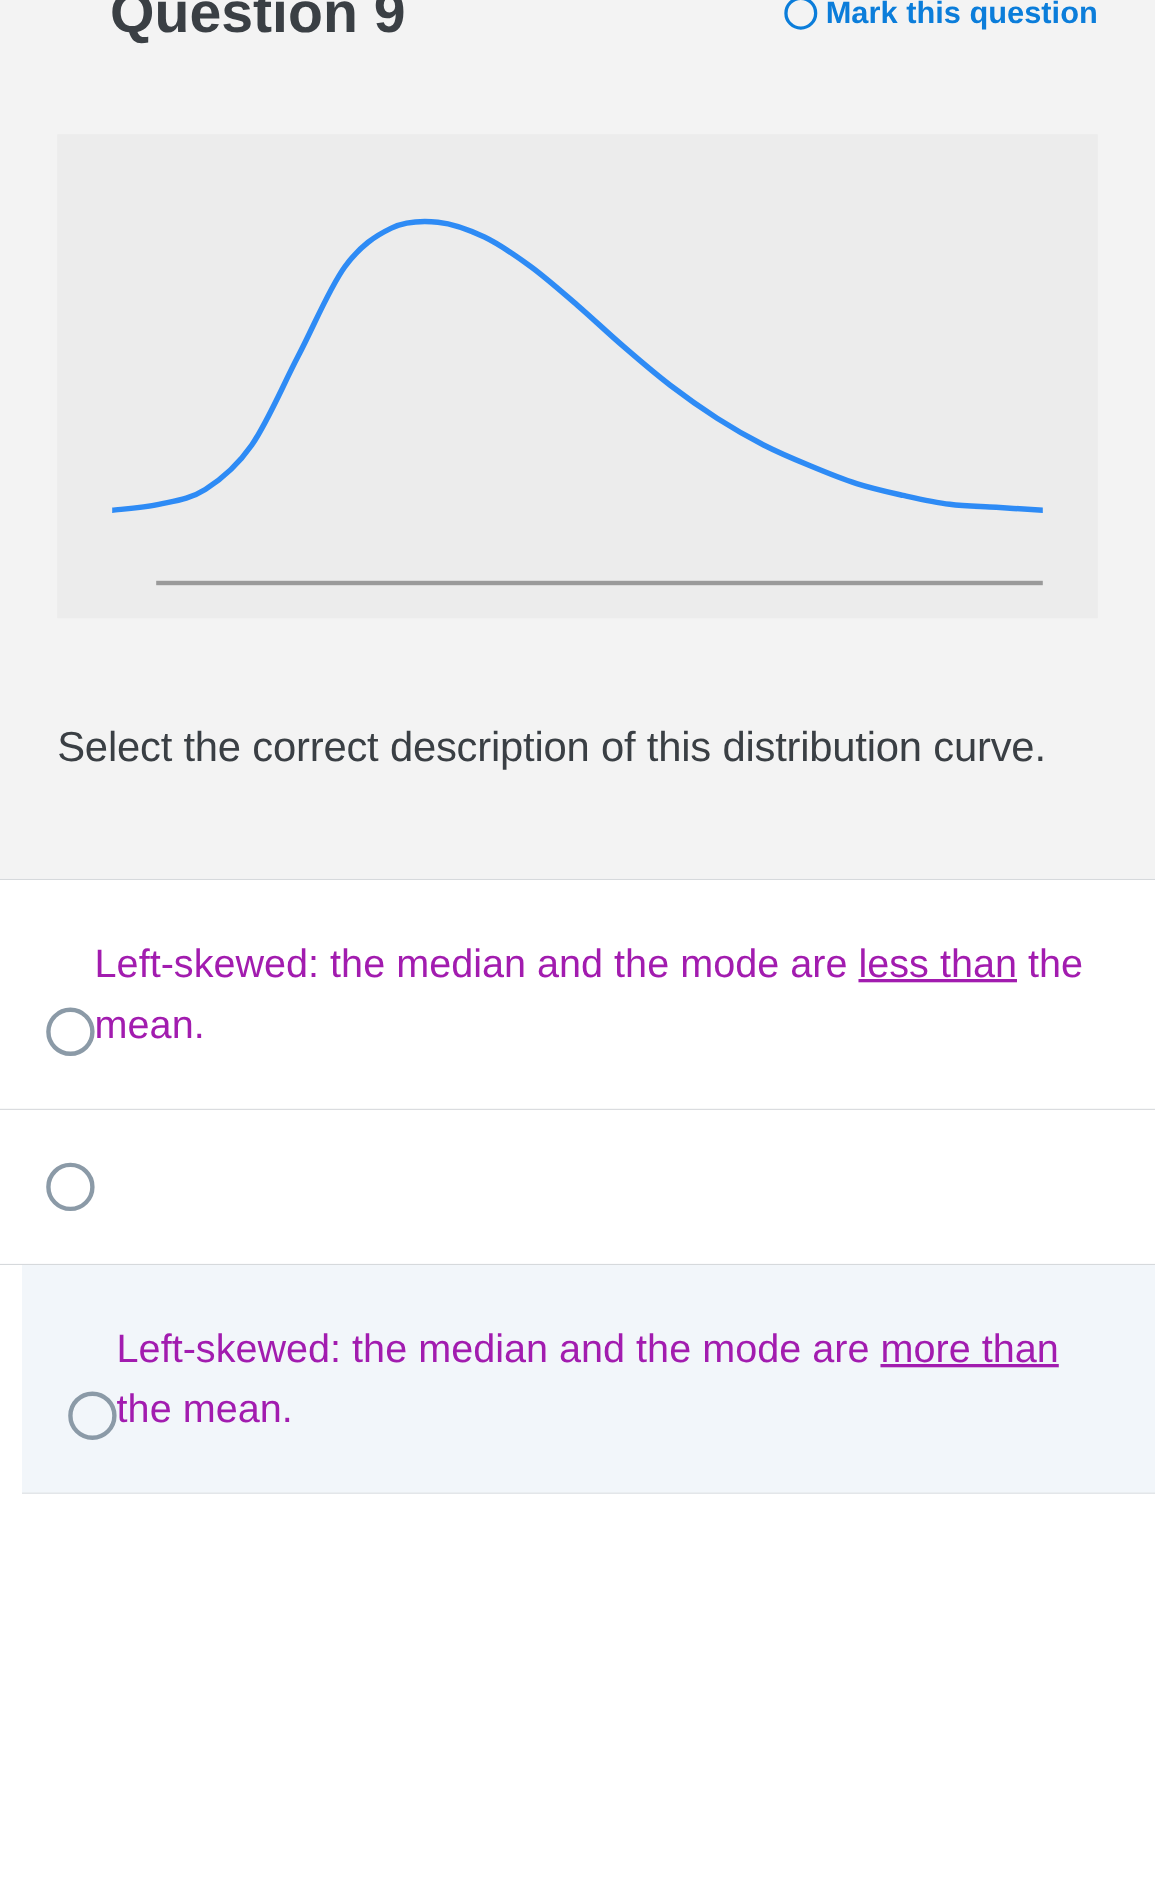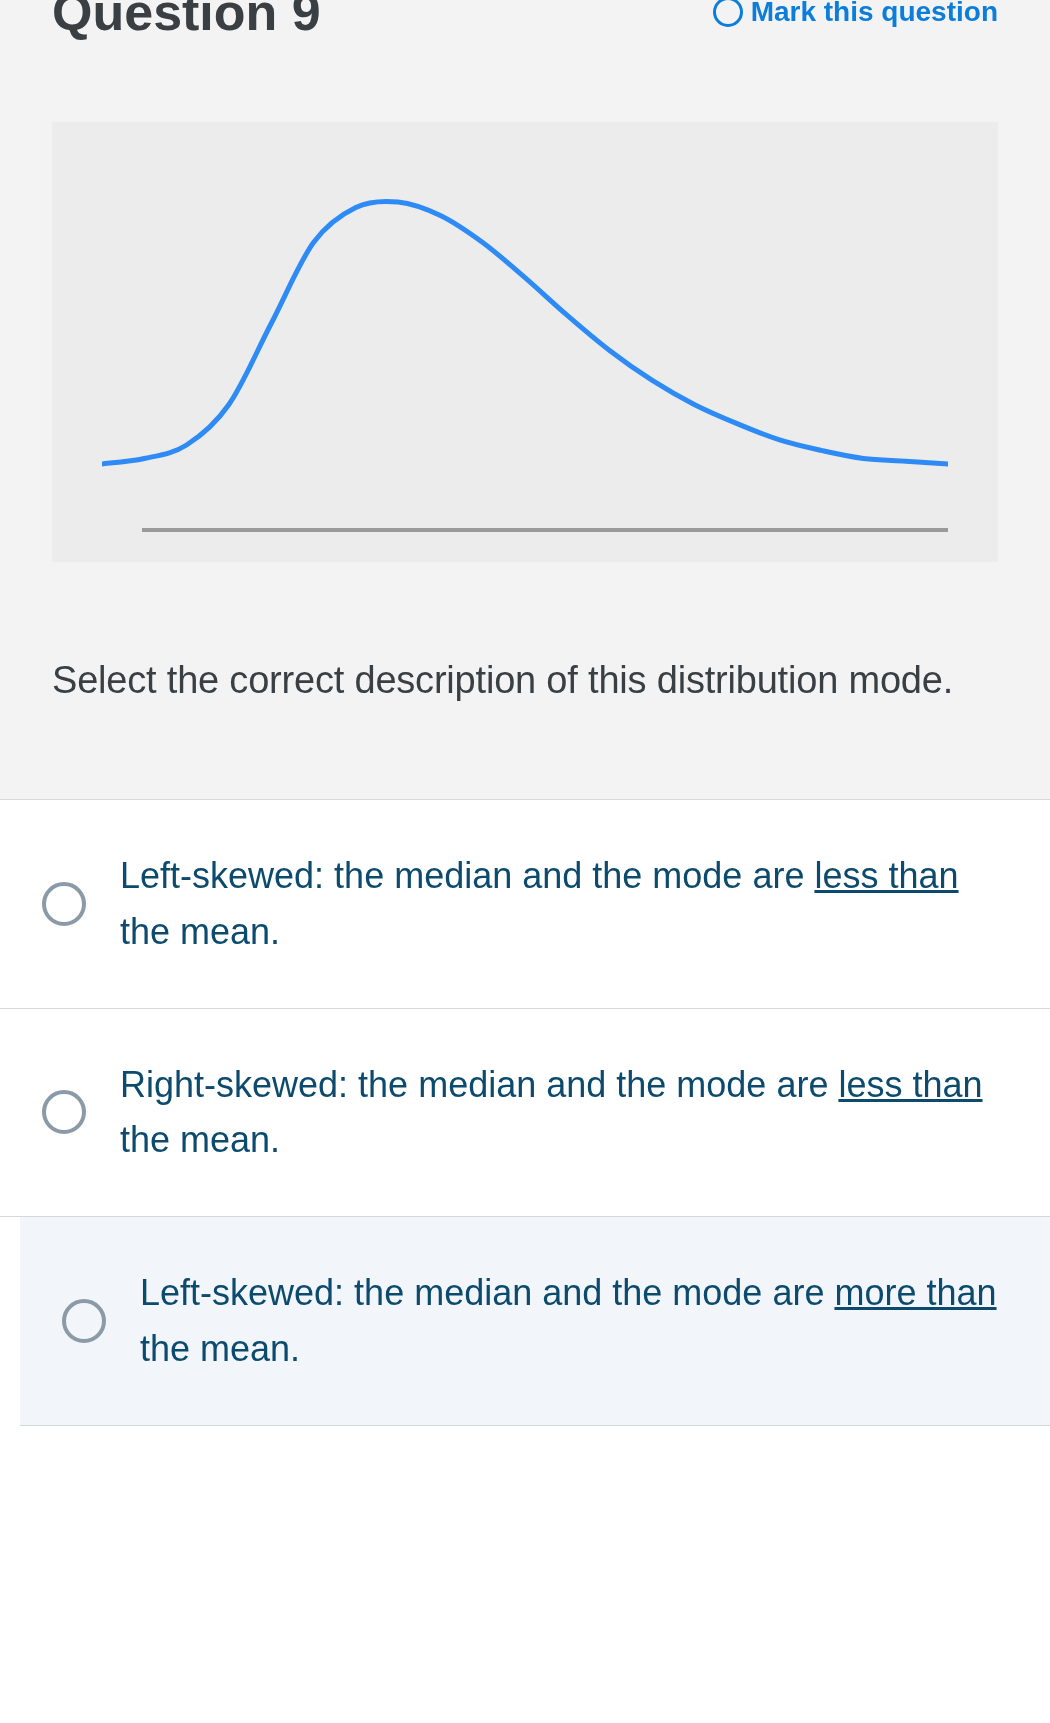--- a/index.html
+++ b/index.html
@@ -11,20 +11,21 @@
   }
   .top-section {
     background: #f3f3f3;
     padding: 0 52px 90px 52px;
   }
   .header-row {
     display: flex;
     justify-content: space-between;
     align-items: center;
     padding-top: 0;
+    margin-left: 48px;
   }
   .question-title {
     font-size: 52px;
     font-weight: 600;
     color: #3a3f44;
     line-height: 1;
     position: relative;
     top: -14px;
   }
   .mark-link {
@@ -72,28 +73,27 @@
     line-height: 1.5;
     margin-top: 90px;
     letter-spacing: -0.2px;
   }
   .options {
     background: #fff;
     border-top: 1px solid #d6d9dc;
   }
   .option {
     display: flex;
-    align-items: center;
-    gap: 34px;
+    align-items: flex-end;
     padding: 48px 42px 48px 42px;
     border-bottom: 1px solid #d6d9dc;
     cursor: pointer;
     font-size: 36px;
     line-height: 1.55;
-    color: #0c4a6e;
+    color: #a21caf;
   }
   .option.last {
     background: #f2f6fa;
     margin-left: 20px;
   }
   .radio {
     width: 44px;
     height: 44px;
     min-width: 44px;
     border: 4px solid #8b9aa7;
@@ -116,35 +116,32 @@
 
   <div class="chart-panel">
     <div class="chart-inner">
       <svg id="curve-svg" width="846" height="300" viewBox="0 0 846 300">
         <path id="curve-path" fill="none" stroke="#2e8bf5" stroke-width="5" stroke-linecap="round" d="M 0.0 271.9 C 7.1 271.0, 28.2 269.6, 42.3 266.5 C 56.4 263.4, 70.5 262.0, 84.6 253.0 C 98.7 244.0, 112.8 232.8, 126.9 212.5 C 141.0 192.3, 155.1 158.5, 169.2 131.5 C 183.3 104.5, 197.4 69.9, 211.5 50.5 C 225.6 31.2, 239.7 22.2, 253.8 15.4 C 267.9 8.7, 282.0 8.6, 296.1 10.0 C 310.2 11.4, 324.3 16.8, 338.4 23.5 C 352.5 30.3, 366.6 40.2, 380.7 50.5 C 394.8 60.9, 408.9 73.5, 423.0 85.6 C 437.1 97.8, 451.2 111.3, 465.3 123.4 C 479.4 135.6, 493.5 147.7, 507.6 158.5 C 521.7 169.3, 535.8 179.2, 549.9 188.2 C 564.0 197.2, 578.1 205.3, 592.2 212.5 C 606.3 219.7, 620.4 225.6, 634.5 231.4 C 648.6 237.3, 662.7 243.1, 676.8 247.6 C 690.9 252.1, 705.0 255.2, 719.1 258.4 C 733.2 261.5, 747.3 264.7, 761.4 266.5 C 775.5 268.3, 789.6 268.3, 803.7 269.2 C 817.8 270.1, 839.0 271.4, 846.0 271.9"></path>
       </svg>
       <div class="axis-line"></div>
     </div>
   </div>
 
-  <div class="prompt">Select the correct description of this distribution mode.</div>
+  <div class="prompt">Select the correct description of this distribution curve.</div>
 </div>
 
 <div class="options">
   <label class="option">
     <span class="radio"></span>
     <span class="opt-text">
       <span>Left-skewed: the median and the mode are </span><u>less than</u><span> the mean.</span>
     </span>
   </label>
   <label class="option">
     <span class="radio"></span>
-    <span class="opt-text">
-      <span>Right-skewed: the median and the mode are </span><u>less than</u><span> the mean.</span>
-    </span>
   </label>
   <label class="option last">
     <span class="radio"></span>
     <span class="opt-text">
       <span>Left-skewed: the median and the mode are </span><u>more than</u><span> the mean.</span>
     </span>
   </label>
 </div>
 
 </body></html>

